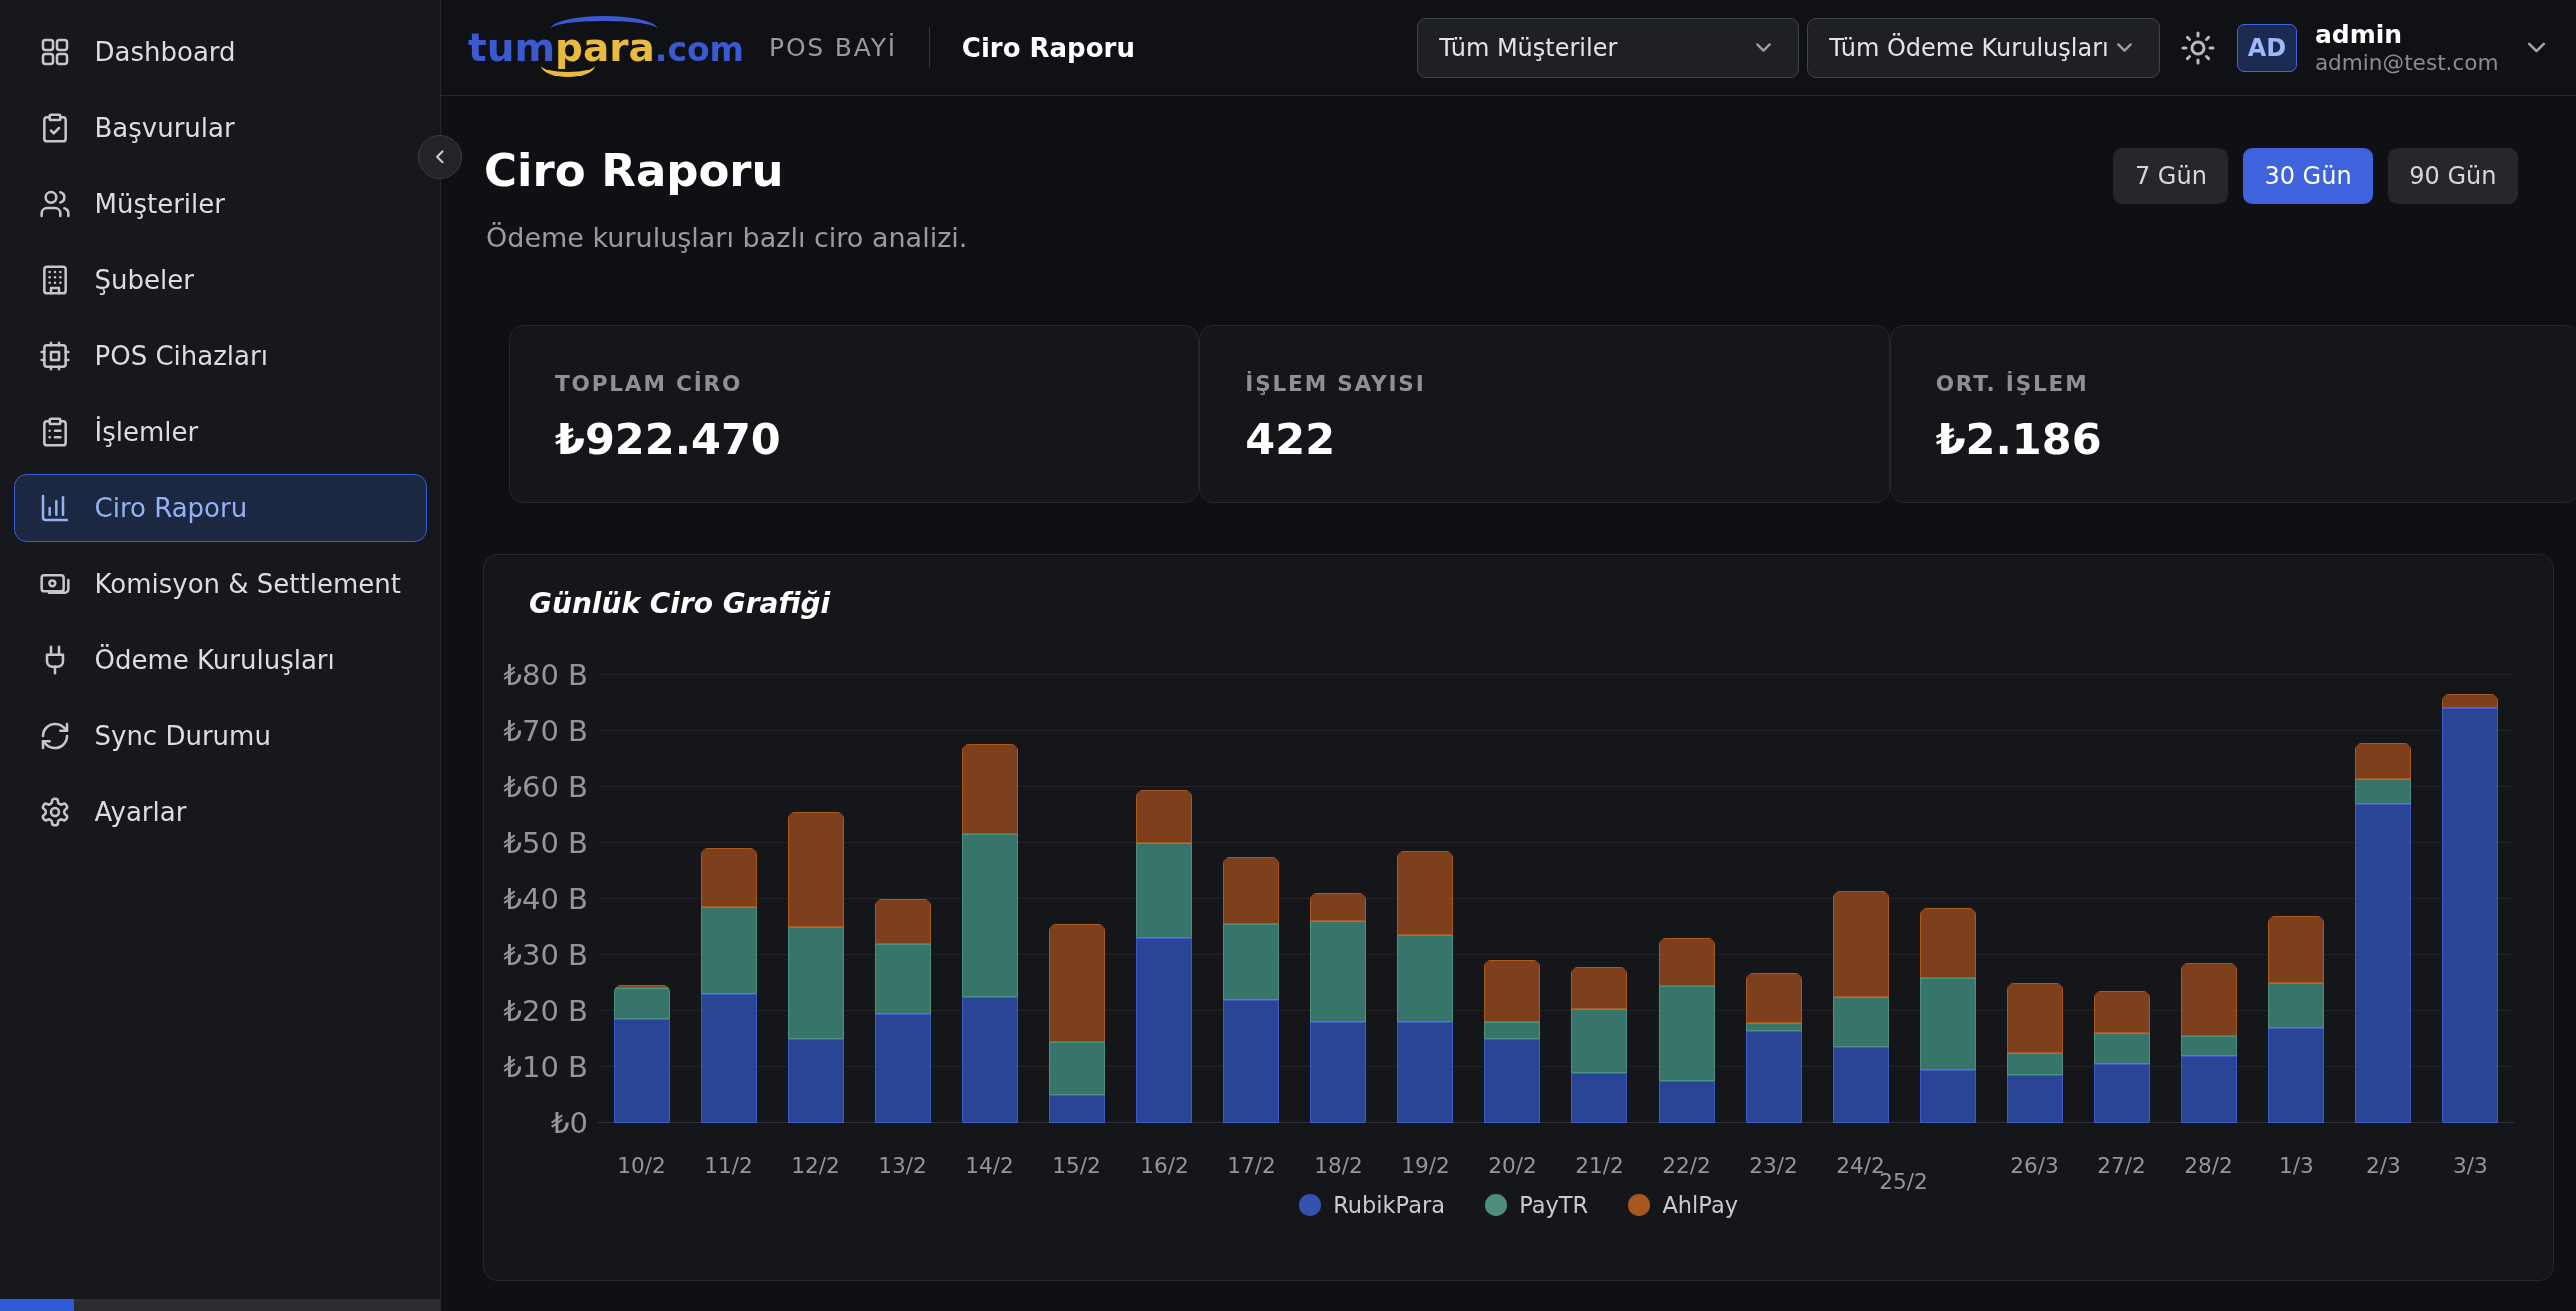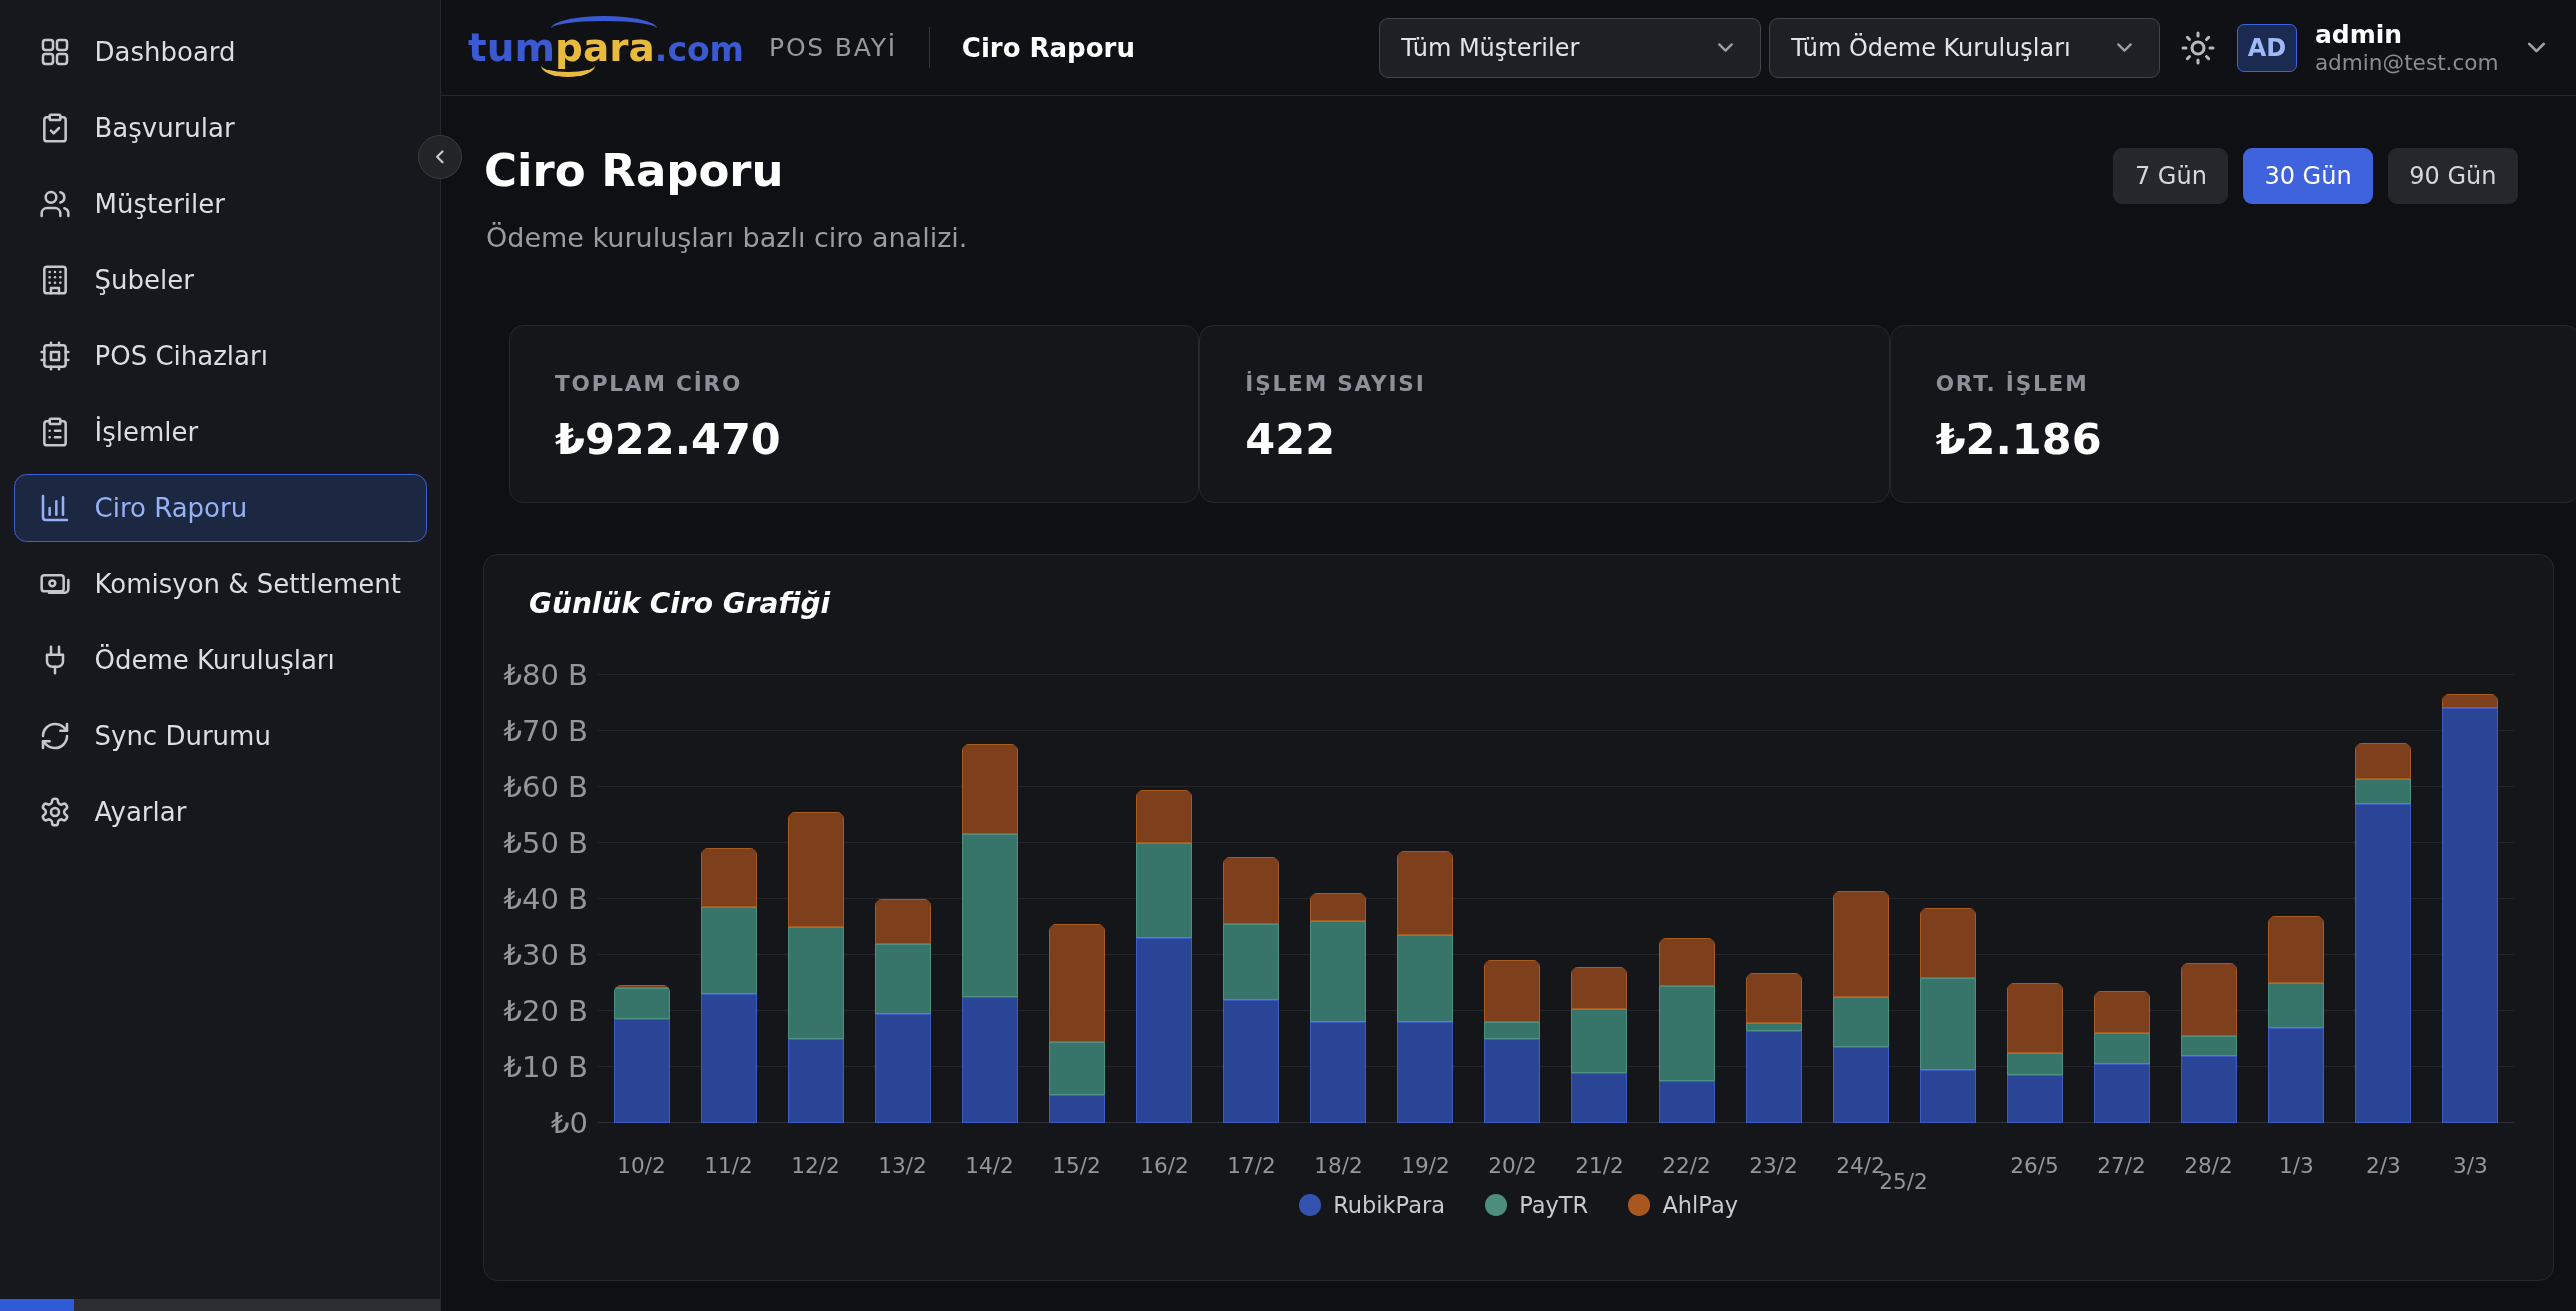--- a/index.html
+++ b/index.html
@@ -30,21 +30,21 @@
   .logo .p2::after{content:"";position:absolute;left:-14.4px;bottom:-7.2px;width:54px;height:18px;border-bottom:5.4px solid #e8ba3e;border-radius:50%;}
   .logo .p3{color:#3b5ad1;font-size:33px;font-weight:700;}
   .pos-badge{margin-left:25px;color:#98999f;font-size:25px;letter-spacing:1.8px;white-space:nowrap;}
   .hdr-divider{width:0.9px;height:41px;background:#35373d;margin:0 32px;}
   .hdr-title{color:#ffffff;font-size:26px;font-weight:700;white-space:nowrap;}
   .hdr-right{margin-left:auto;display:flex;align-items:center;gap:8px;}
   .select{height:60px;border-radius:9px;background:#1f2026;border:0.9px solid #42444c;color:#e2e3e7;font-size:24px;display:flex;align-items:center;justify-content:space-between;box-sizing:border-box;padding:0 21.6px;cursor:pointer;white-space:nowrap;}
   .select .chev{color:#9fa0a6;}
   .select .chev svg{width:25px;height:25px;}
   .sel-customers{width:382px;}
-  .sel-providers{width:391px;}
+  .sel-providers{width:353px;}
   .theme-toggle{color:#b9bac0;margin:0 12.6px;cursor:pointer;}
   .theme-toggle svg{width:36px;height:36px;}
   .user-chip{display:flex;align-items:center;gap:18px;cursor:pointer;}
   .avatar{width:60px;height:48px;border-radius:7px;background:#1b2a50;border:1.8px solid #3e63dd;color:#9db9f7;font-size:24px;font-weight:700;display:flex;align-items:center;justify-content:center;box-sizing:border-box;}
   .user-name{font-size:25px;color:#fff;font-weight:600;line-height:1.2;}
   .user-email{font-size:21.6px;color:#8b8c93;line-height:1.2;}
   .user-caret{color:#a0a1a7;margin-left:5.4px;}
   .user-caret svg{width:29px;height:29px;}
   
   .main-title{position:absolute;left:484px;top:144px;font-size:45px;font-weight:700;color:#fff;}
@@ -418,21 +418,21 @@
         <div class="seg" style="height: 53px; background: rgb(42, 68, 150); border: 0.9px solid rgb(63, 92, 196);"></div>
         <div class="seg" style="height: 92px; background: rgb(55, 117, 107); border: 0.9px solid rgb(77, 145, 129);"></div>
         <div class="seg" style="height: 70px; background: rgb(126, 64, 28); border: 0.9px solid rgb(168, 90, 32);"></div>
       </div>
       <div class="xlabel" style="left: 1262px; width: 87px; margin-top: 16px;">25/2</div>
       <div class="bar" style="left: 1409px;">
         <div class="seg" style="height: 48px; background: rgb(42, 68, 150); border: 0.9px solid rgb(63, 92, 196);"></div>
         <div class="seg" style="height: 22.5px; background: rgb(55, 117, 107); border: 0.9px solid rgb(77, 145, 129);"></div>
         <div class="seg" style="height: 70px; background: rgb(126, 64, 28); border: 0.9px solid rgb(168, 90, 32);"></div>
       </div>
-      <div class="xlabel" style="left: 1393px; width: 87px;">26/5</div>
+      <div class="xlabel" style="left: 1393px; width: 87px;">26/3</div>
       <div class="bar" style="left: 1496px;">
         <div class="seg" style="height: 59px; background: rgb(42, 68, 150); border: 0.9px solid rgb(63, 92, 196);"></div>
         <div class="seg" style="height: 31px; background: rgb(55, 117, 107); border: 0.9px solid rgb(77, 145, 129);"></div>
         <div class="seg" style="height: 42px; background: rgb(126, 64, 28); border: 0.9px solid rgb(168, 90, 32);"></div>
       </div>
       <div class="xlabel" style="left: 1480px; width: 87px;">27/2</div>
       <div class="bar" style="left: 1583px;">
         <div class="seg" style="height: 67px; background: rgb(42, 68, 150); border: 0.9px solid rgb(63, 92, 196);"></div>
         <div class="seg" style="height: 19.6px; background: rgb(55, 117, 107); border: 0.9px solid rgb(77, 145, 129);"></div>
         <div class="seg" style="height: 73px; background: rgb(126, 64, 28); border: 0.9px solid rgb(168, 90, 32);"></div>

